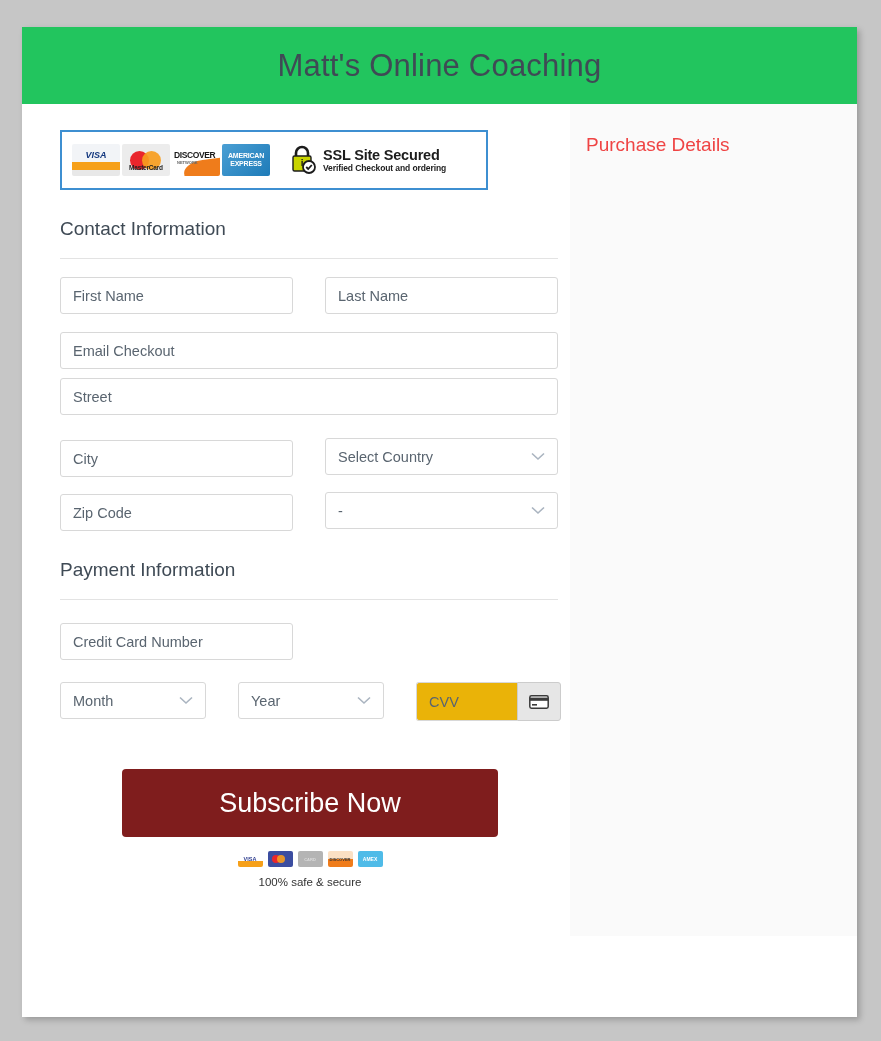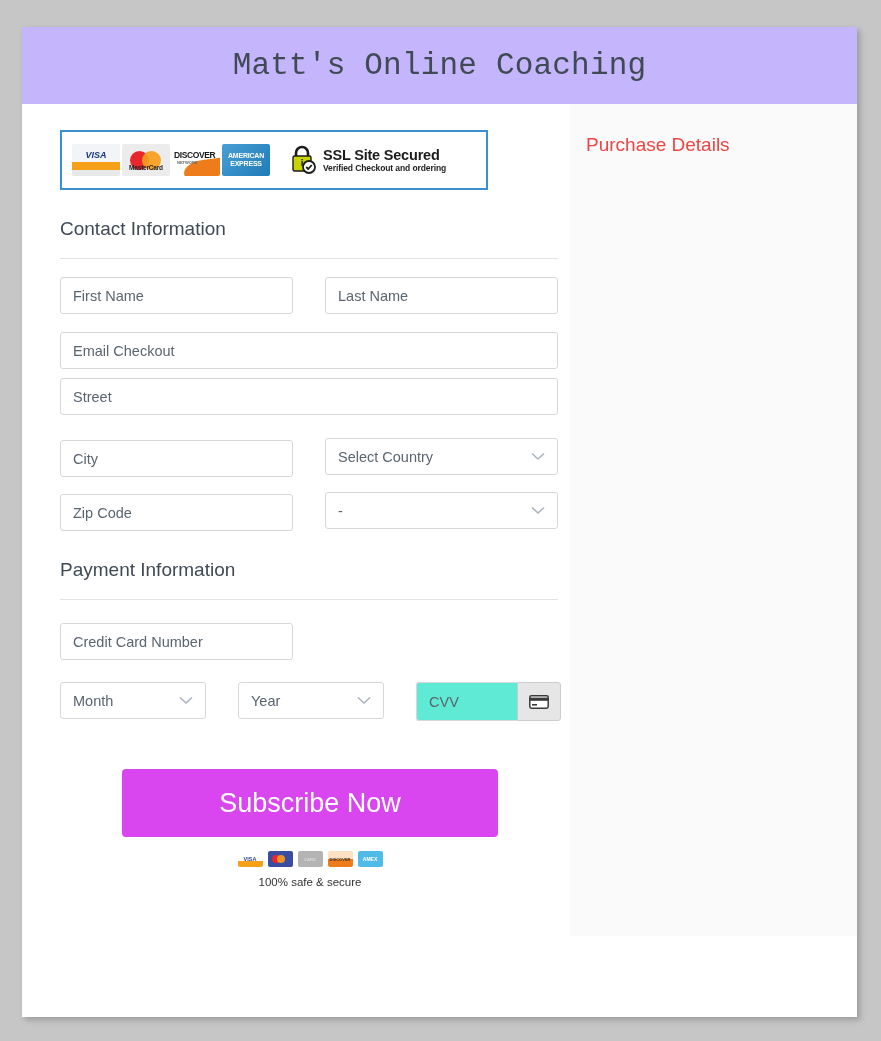--- a/index.html
+++ b/index.html
@@ -27,25 +27,24 @@
     width: 835px;
     height: 990px;
     background: #ffffff;
     box-shadow: 3px 3px 6px rgba(0,0,0,0.22);
     overflow: hidden;
   }
 
   
   .brand-header {
     height: 77px;
-    background: #c4b5fd;
+    background: #22c55e;
     display: flex;
     align-items: center;
     justify-content: center;
-    font-family: Liberation Mono, monospace;
   }
   .brand-title {
     font-size: 31px;
     font-weight: 400;
     color: #3f4a55;
     letter-spacing: 0.2px;
   }
 
   .offer-bar {
     height: 50px;
@@ -200,36 +199,36 @@
   
   .cvv-group { display: flex; align-items: stretch; width: 145px; height: 39px; }
   .cvv-input {
     flex: 1;
     border: 1px solid #d8d8d8;
     border-right: none;
     border-radius: 3px 0 0 3px;
     display: flex; align-items: center;
     padding: 0 12px;
     font-size: 14.5px; color: #5a6570;
-    background: #5eead4;
+    background: #eab308;
   }
   .cvv-btn {
     width: 44px;
     border: 1px solid #ccc;
     border-radius: 0 3px 3px 0;
     background: #e6e6e6;
     display: flex; align-items: center; justify-content: center;
   }
 
   
   .subscribe-btn {
     margin: 48px 0 0 62px;
     width: 376px;
     height: 68px;
-    background: #d946ef;
+    background: #7f1d1d;
     border-radius: 4px;
     display: flex; align-items: center; justify-content: center;
     cursor: pointer;
   }
   .subscribe-label { color: #fff; font-size: 27px; font-weight: 400; }
 
   .footer-cards {
     margin: 14px 0 0 62px;
     width: 376px;
     display: flex; justify-content: center; gap: 5px;

